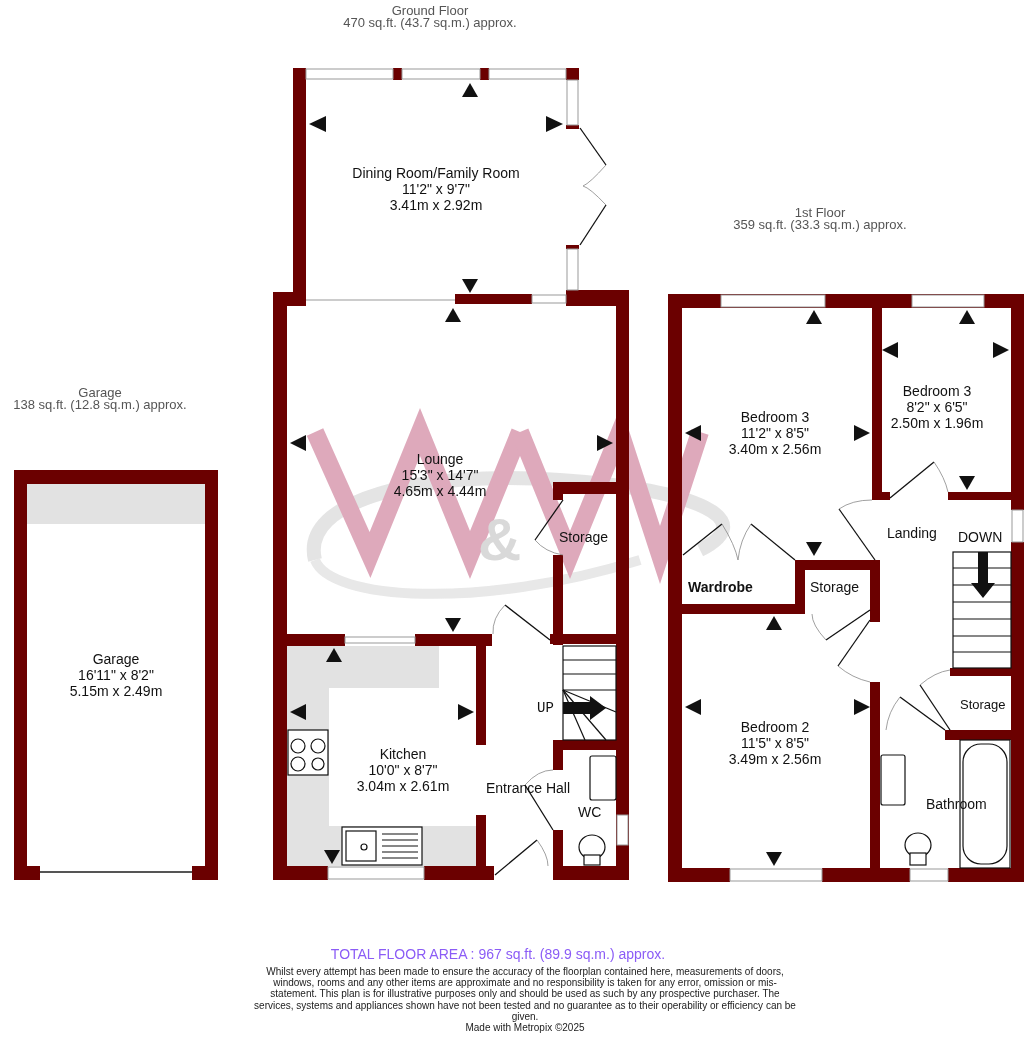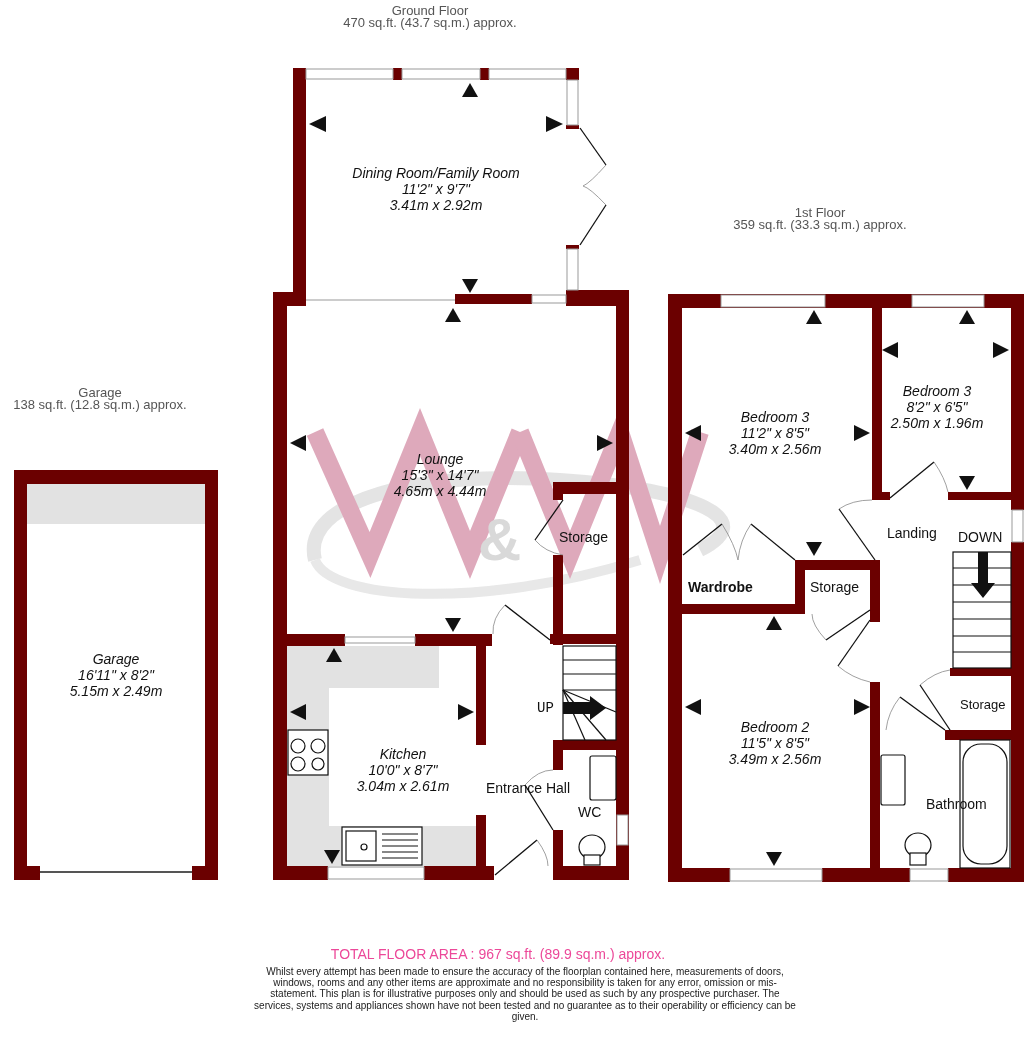--- a/index.html
+++ b/index.html
@@ -1,22 +1,22 @@
 <!DOCTYPE html>
 <html><head>
 <meta charset="utf-8">
 <style>
   html, body { margin:0; padding:0; background:#ffffff; }
   body { width:1026px; height:1040px; position:relative; overflow:hidden;
          font-family:"Liberation Sans", sans-serif; color:#111; }
   .label-sm { position:absolute; text-align:center; font-size:13px; color:#555; line-height:12px; }
-  .room { position:absolute; text-align:center; font-size:14px; line-height:16px; color:#111; white-space:nowrap; transform:translateX(-50%);font-style:italic; }
+  .room { position:absolute; text-align:center; font-size:14px; line-height:16px; color:#111; white-space:nowrap; transform:translateX(-50%); }
   .tiny { position:absolute; font-size:14px; color:#111; white-space:nowrap; }
   svg { position:absolute; left:0; top:0; }
-  .footer-title { position:absolute; left:0; width:996px; top:946px; text-align:center; font-size:14px; color:#ec4899; }
+  .footer-title { position:absolute; left:0; width:996px; top:946px; text-align:center; font-size:14px; color:#8b5cf6; }
   .footer-text { position:absolute; left:250px; width:550px; top:966px; text-align:center; font-size:10px; line-height:11.2px; color:#222; }
 </style>
 </head>
 <body>
 
 <div class="label-sm" style="left:300px;top:5px;width:260px;">
   <div>Ground Floor</div>
   <div>470 sq.ft. (43.7 sq.m.) approx.</div>
 </div>
 <div class="label-sm" style="left:690px;top:207px;width:260px;">
@@ -277,13 +277,14 @@
 <div class="tiny" style="left:958px;top:529px;">DOWN</div>
 <div class="tiny" style="left:887px;top:525px;">Landing</div>
 <div class="tiny" style="left:688px;top:579px;font-weight:bold;">Wardrobe</div>
 <div class="tiny" style="left:810px;top:579px;">Storage</div>
 <div class="tiny" style="left:960px;top:697px;font-size:13px;">Storage</div>
 <div class="tiny" style="left:926px;top:796px;text-align:right;">Bathroom</div>
 
 <div class="footer-title">TOTAL FLOOR AREA : 967 sq.ft. (89.9 sq.m.) approx.</div>
 <div class="footer-text">
   <div>Whilst every attempt has been made to ensure the accuracy of the floorplan contained here, measurements of doors, windows, rooms and any other items are approximate and no responsibility is taken for any error, omission or mis-statement. This plan is for illustrative purposes only and should be used as such by any prospective purchaser. The services, systems and appliances shown have not been tested and no guarantee as to their operability or efficiency can be given.</div>
+  <div>Made with Metropix ©2025</div>
 </div>
 
 </body></html>

